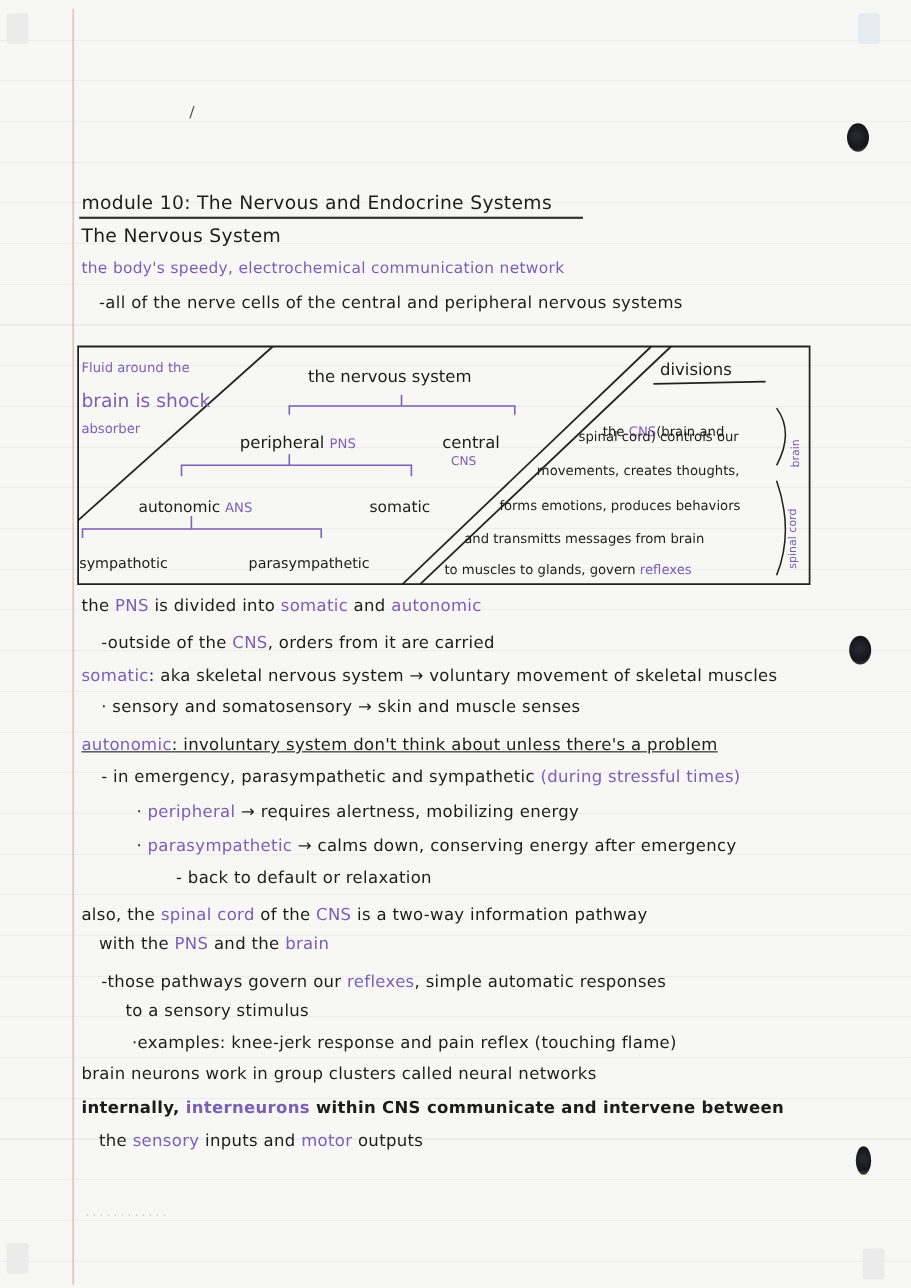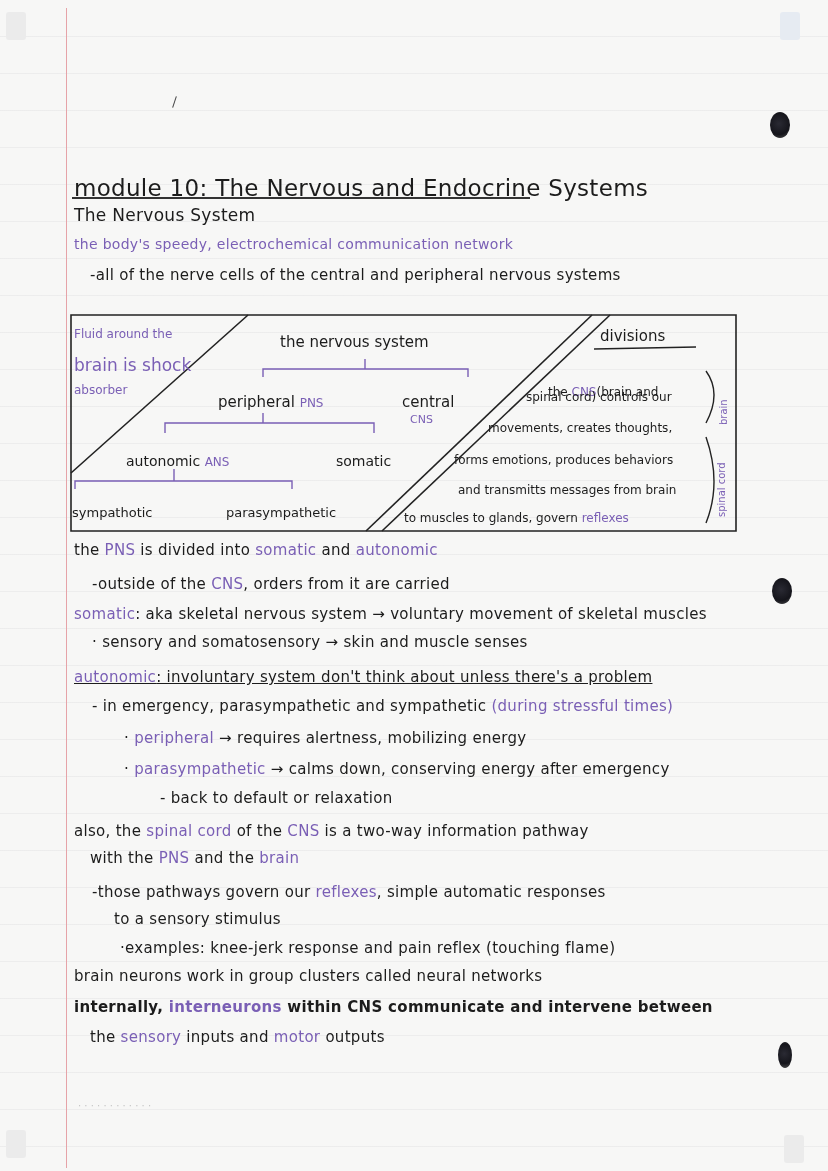--- a/index.html
+++ b/index.html
@@ -22,21 +22,21 @@
     position: absolute; width: 20px; height: 26px; border-radius: 50%;
     background: radial-gradient(circle at 45% 45%, #2a2a33 0%, #15151b 60%, #555 100%);
   }
   .corner-mark {
     position: absolute; width: 20px; height: 28px; background: #ebebeb; border-radius: 3px;
   }
   .stray { position:absolute; left:174px; top:96px; width:1px; height:12px; background:#444; transform: rotate(18deg); }
 
   .line { position: absolute; left: 74px; white-space: nowrap; font-size: 15px; letter-spacing: 0.3px; }
   .p { color: #7a5fb5; }
-  .title { font-size: 23px; top: 175px; text-align: right; }
+  .title { font-size: 17px; top: 175px; text-align: right; }
   .title-underline { position:absolute; left:72px; top:197px; width:458px; height:2px; background:#333; }
   .sub { font-size: 17px; top: 205px; }
 
   
   .diagram { position: absolute; left: 70px; top: 313px; width: 668px; height: 222px; padding-left: 38px; }
   .diagram svg { position: absolute; left: 0; top: 0; }
   .dtext { position: absolute; white-space: nowrap; font-size: 14px; }
   .dsmall { font-size: 12px; }
   .vert { position: absolute; font-size: 10px; color: #7a5fb5; transform: rotate(-90deg); transform-origin: left top; white-space: nowrap; }
   .faint { position:absolute; color:#c4c4c4; font-size:10px; white-space:nowrap; }
@@ -113,21 +113,21 @@
     <div class="dtext" style="left:2px;top:192px;font-size:13px;">sympathotic</div>
     <div class="dtext" style="left:156px;top:192px;font-size:13px;">parasympathetic</div>
 
     <div class="dtext" style="left:530px;top:14px;font-size:15px;">divisions</div>
     <div class="dtext dsmall" style="left:478px;top:48px;margin-top:24px;">
       <span>the </span><span class="p">CNS</span><span>(brain and</span>
     </div>
     <div class="dtext dsmall" style="left:456px;top:77px;">spinal cord) controls our</div>
     <div class="dtext dsmall" style="left:418px;top:108px;">movements, creates thoughts,</div>
     <div class="dtext dsmall" style="left:384px;top:140px;">forms emotions, produces behaviors</div>
-    <div class="dtext dsmall" style="left:352px;top:170px;margin-left:36px;">and transmitts messages from brain</div>
+    <div class="dtext dsmall" style="left:352px;top:170px;">and transmitts messages from brain</div>
     <div class="dtext dsmall" style="left:334px;top:198px;">
       <span>to muscles to glands, govern </span><span class="p">reflexes</span>
     </div>
     <div class="vert" style="left:648px;top:112px;">brain</div>
     <div class="vert" style="left:646px;top:204px;">spinal cord</div>
   </div>
 
   <div id="notes">
       <div class="line" style="top: 541px; left: 74px;"><span>the </span><span class="p">PNS</span><span> is divided into </span><span class="p">somatic</span><span> and </span><span class="p">autonomic</span></div>
       <div class="line" style="top: 575px; left: 92px;"><span>-outside of the </span><span class="p">CNS</span><span>, orders from it are carried</span></div>

